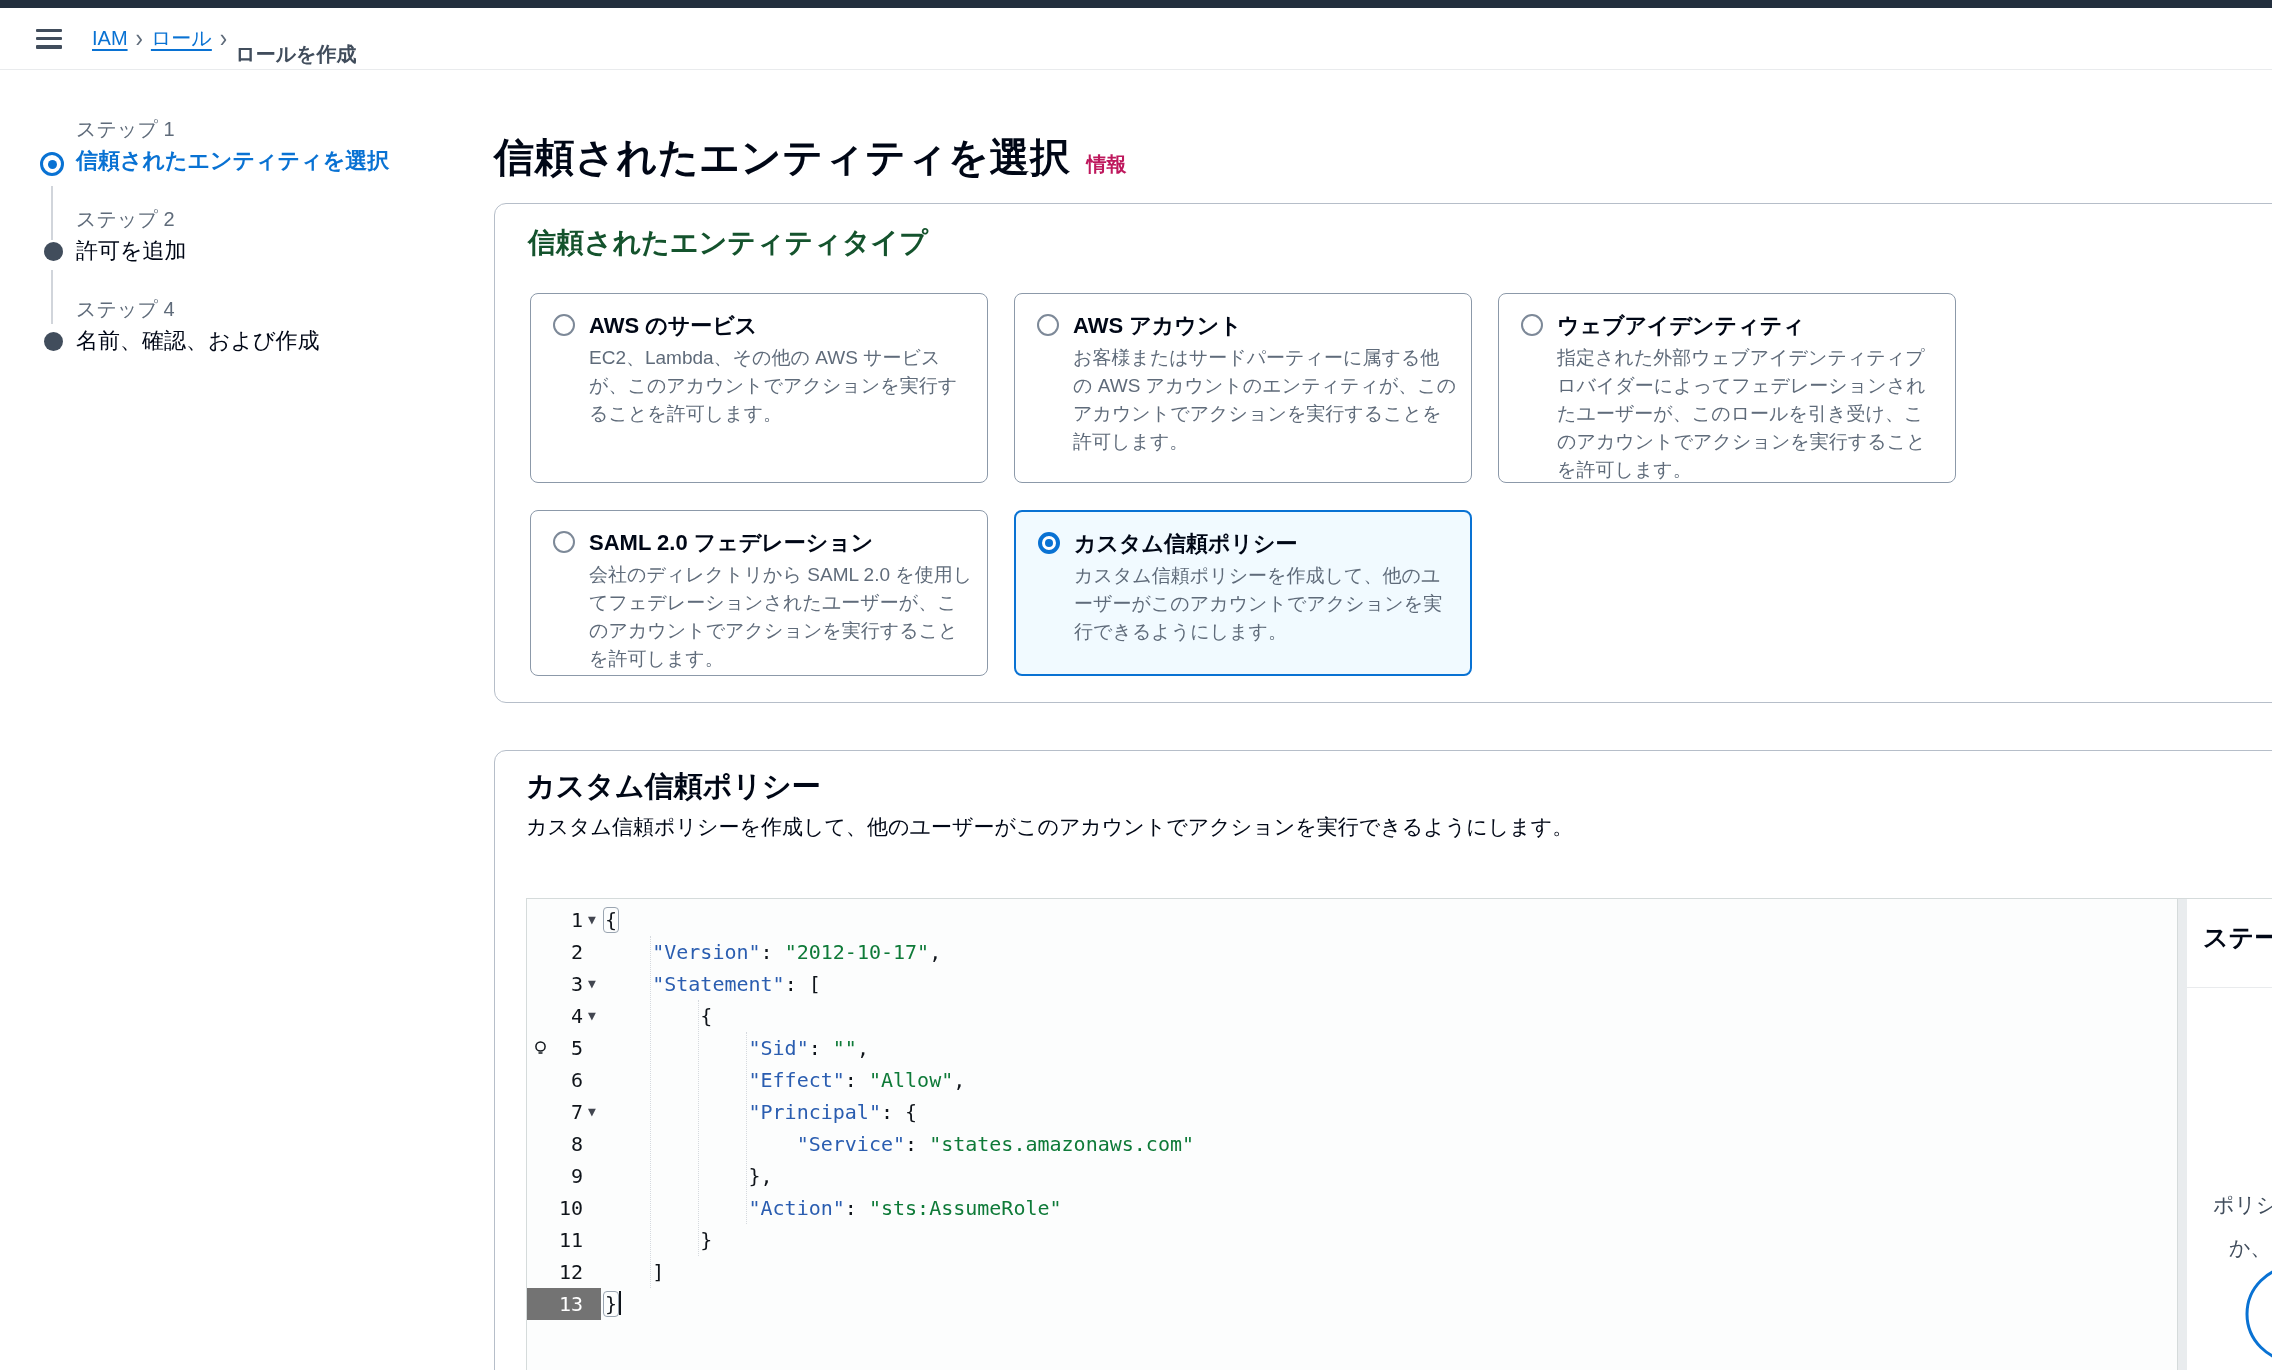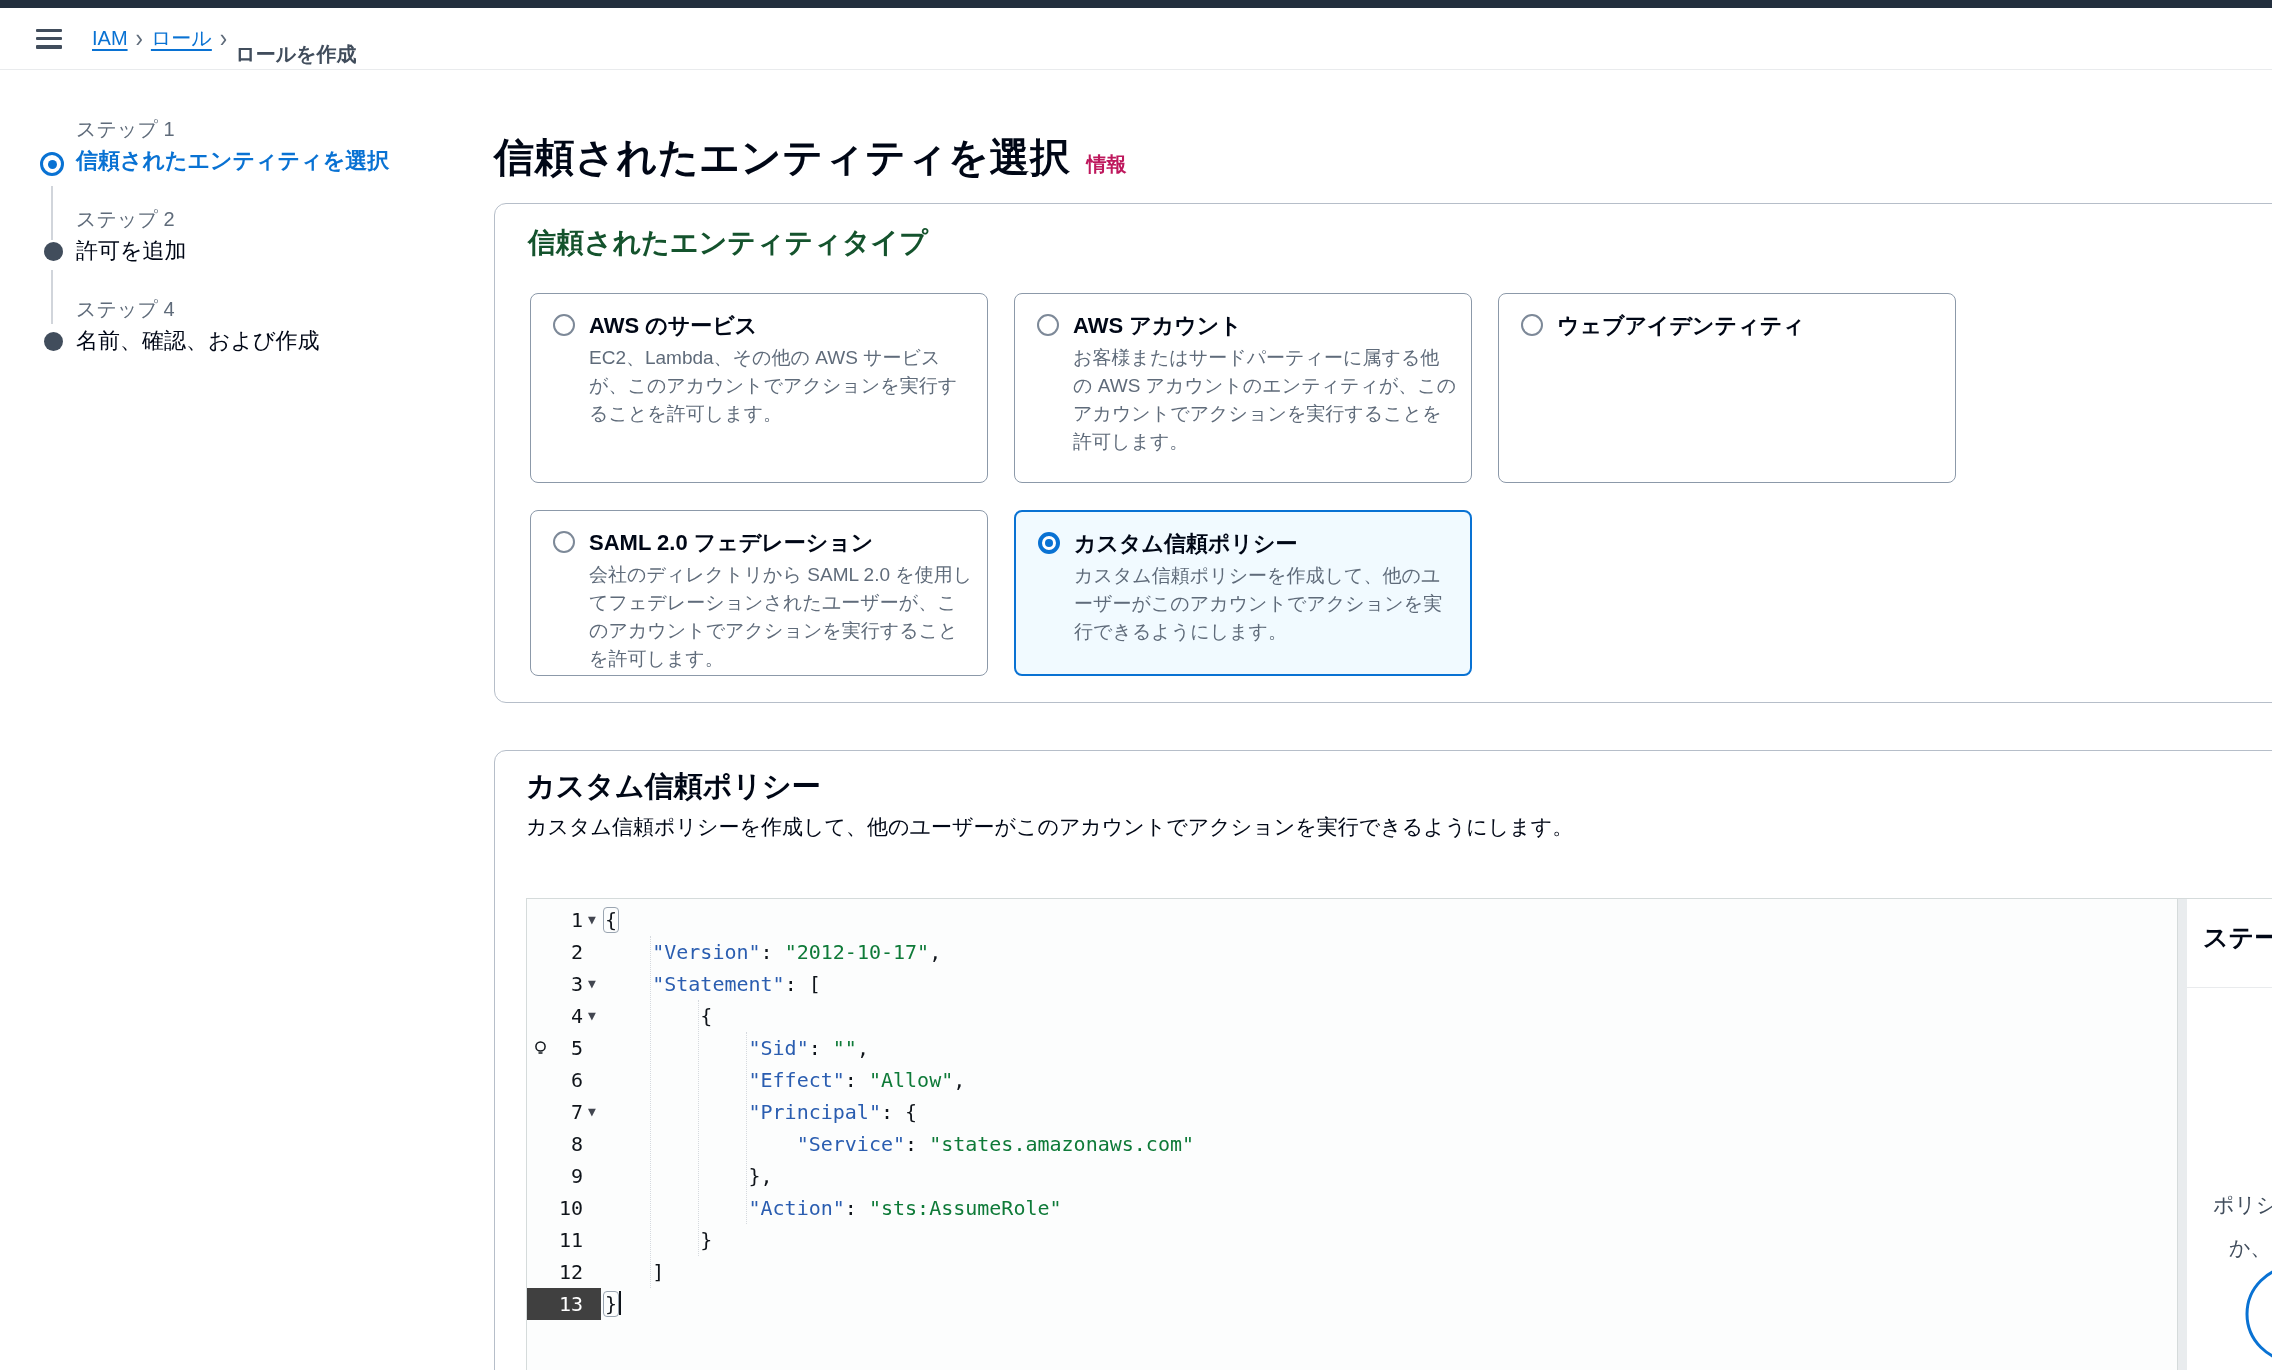--- a/index.html
+++ b/index.html
@@ -52,21 +52,21 @@
   .tile:nth-child(4){left:35px;top:306px;height:166px;}
   .tile:nth-child(5){left:519px;top:306px;height:166px;}
   
   .sec2-h{position:absolute;left:31px;top:16px;font-size:29px;font-weight:700;}
   .sec2-d{position:absolute;left:31px;top:62px;font-size:21px;color:#000716;}
   
   .editor{position:absolute;left:31px;top:147px;width:1652px;height:520px;background:#fcfdfd;
     border:1px solid #d5dbdb;box-sizing:border-box;padding-top:5px;font-family:"DejaVu Sans Mono","Liberation Mono",monospace;}
   .crow{display:flex;height:32px;align-items:stretch;}
   .gut{display:flex;width:74px;flex:none;}
-  .gut.sel{background:#404040;}
+  .gut.sel{background:#737373;}
   .gut.sel .gnum{color:#ffffff;}
   .gicon{width:26px;flex:none;display:flex;align-items:center;justify-content:center;}
   .gnum{width:30px;flex:none;text-align:right;font-size:20px;line-height:32px;color:#0f141a;}
   .garr{width:18px;flex:none;text-align:center;font-size:13px;line-height:32px;color:#424650;cursor:pointer;}
   .ccode{flex:1;margin:0;font-size:20px;line-height:32px;white-space:pre;padding-left:3px;color:#0f141a;}
   .tk-k{color:#2a5db0;}
   .tk-s{color:#0e7a38;}
   .tk-b{border:1px solid #9aa5b1;border-radius:4px;padding:0 1px;margin:0 -1px;}
   .caret{display:inline-block;width:2px;height:24px;background:#0f141a;vertical-align:-4px;margin-left:1px;}
   .iguide{position:absolute;width:0;border-left:1px dotted #d5d9de;}
@@ -126,20 +126,21 @@
         <div class="t-desc">EC2、Lambda、その他の AWS サービスが、このアカウントでアクションを実行することを許可します。</div>
       </div>
       <div class="tile">
         <div class="radio"></div>
         <div class="t-title">AWS アカウント</div>
         <div class="t-desc">お客様またはサードパーティーに属する他の AWS アカウントのエンティティが、このアカウントでアクションを実行することを許可します。</div>
       </div>
       <div class="tile">
         <div class="radio"></div>
         <div class="t-title">ウェブアイデンティティ</div>
+        <div class="t-desc">指定された外部ウェブアイデンティティプロバイダーによってフェデレーションされたユーザーが、このロールを引き受け、このアカウントでアクションを実行することを許可します。</div>
       </div>
       <div class="tile">
         <div class="radio"></div>
         <div class="t-title">SAML 2.0 フェデレーション</div>
         <div class="t-desc">会社のディレクトリから SAML 2.0 を使用してフェデレーションされたユーザーが、このアカウントでアクションを実行することを許可します。</div>
       </div>
       <div class="tile selected">
         <div class="radio"></div>
         <div class="t-title">カスタム信頼ポリシー</div>
         <div class="t-desc">カスタム信頼ポリシーを作成して、他のユーザーがこのアカウントでアクションを実行できるようにします。</div>

